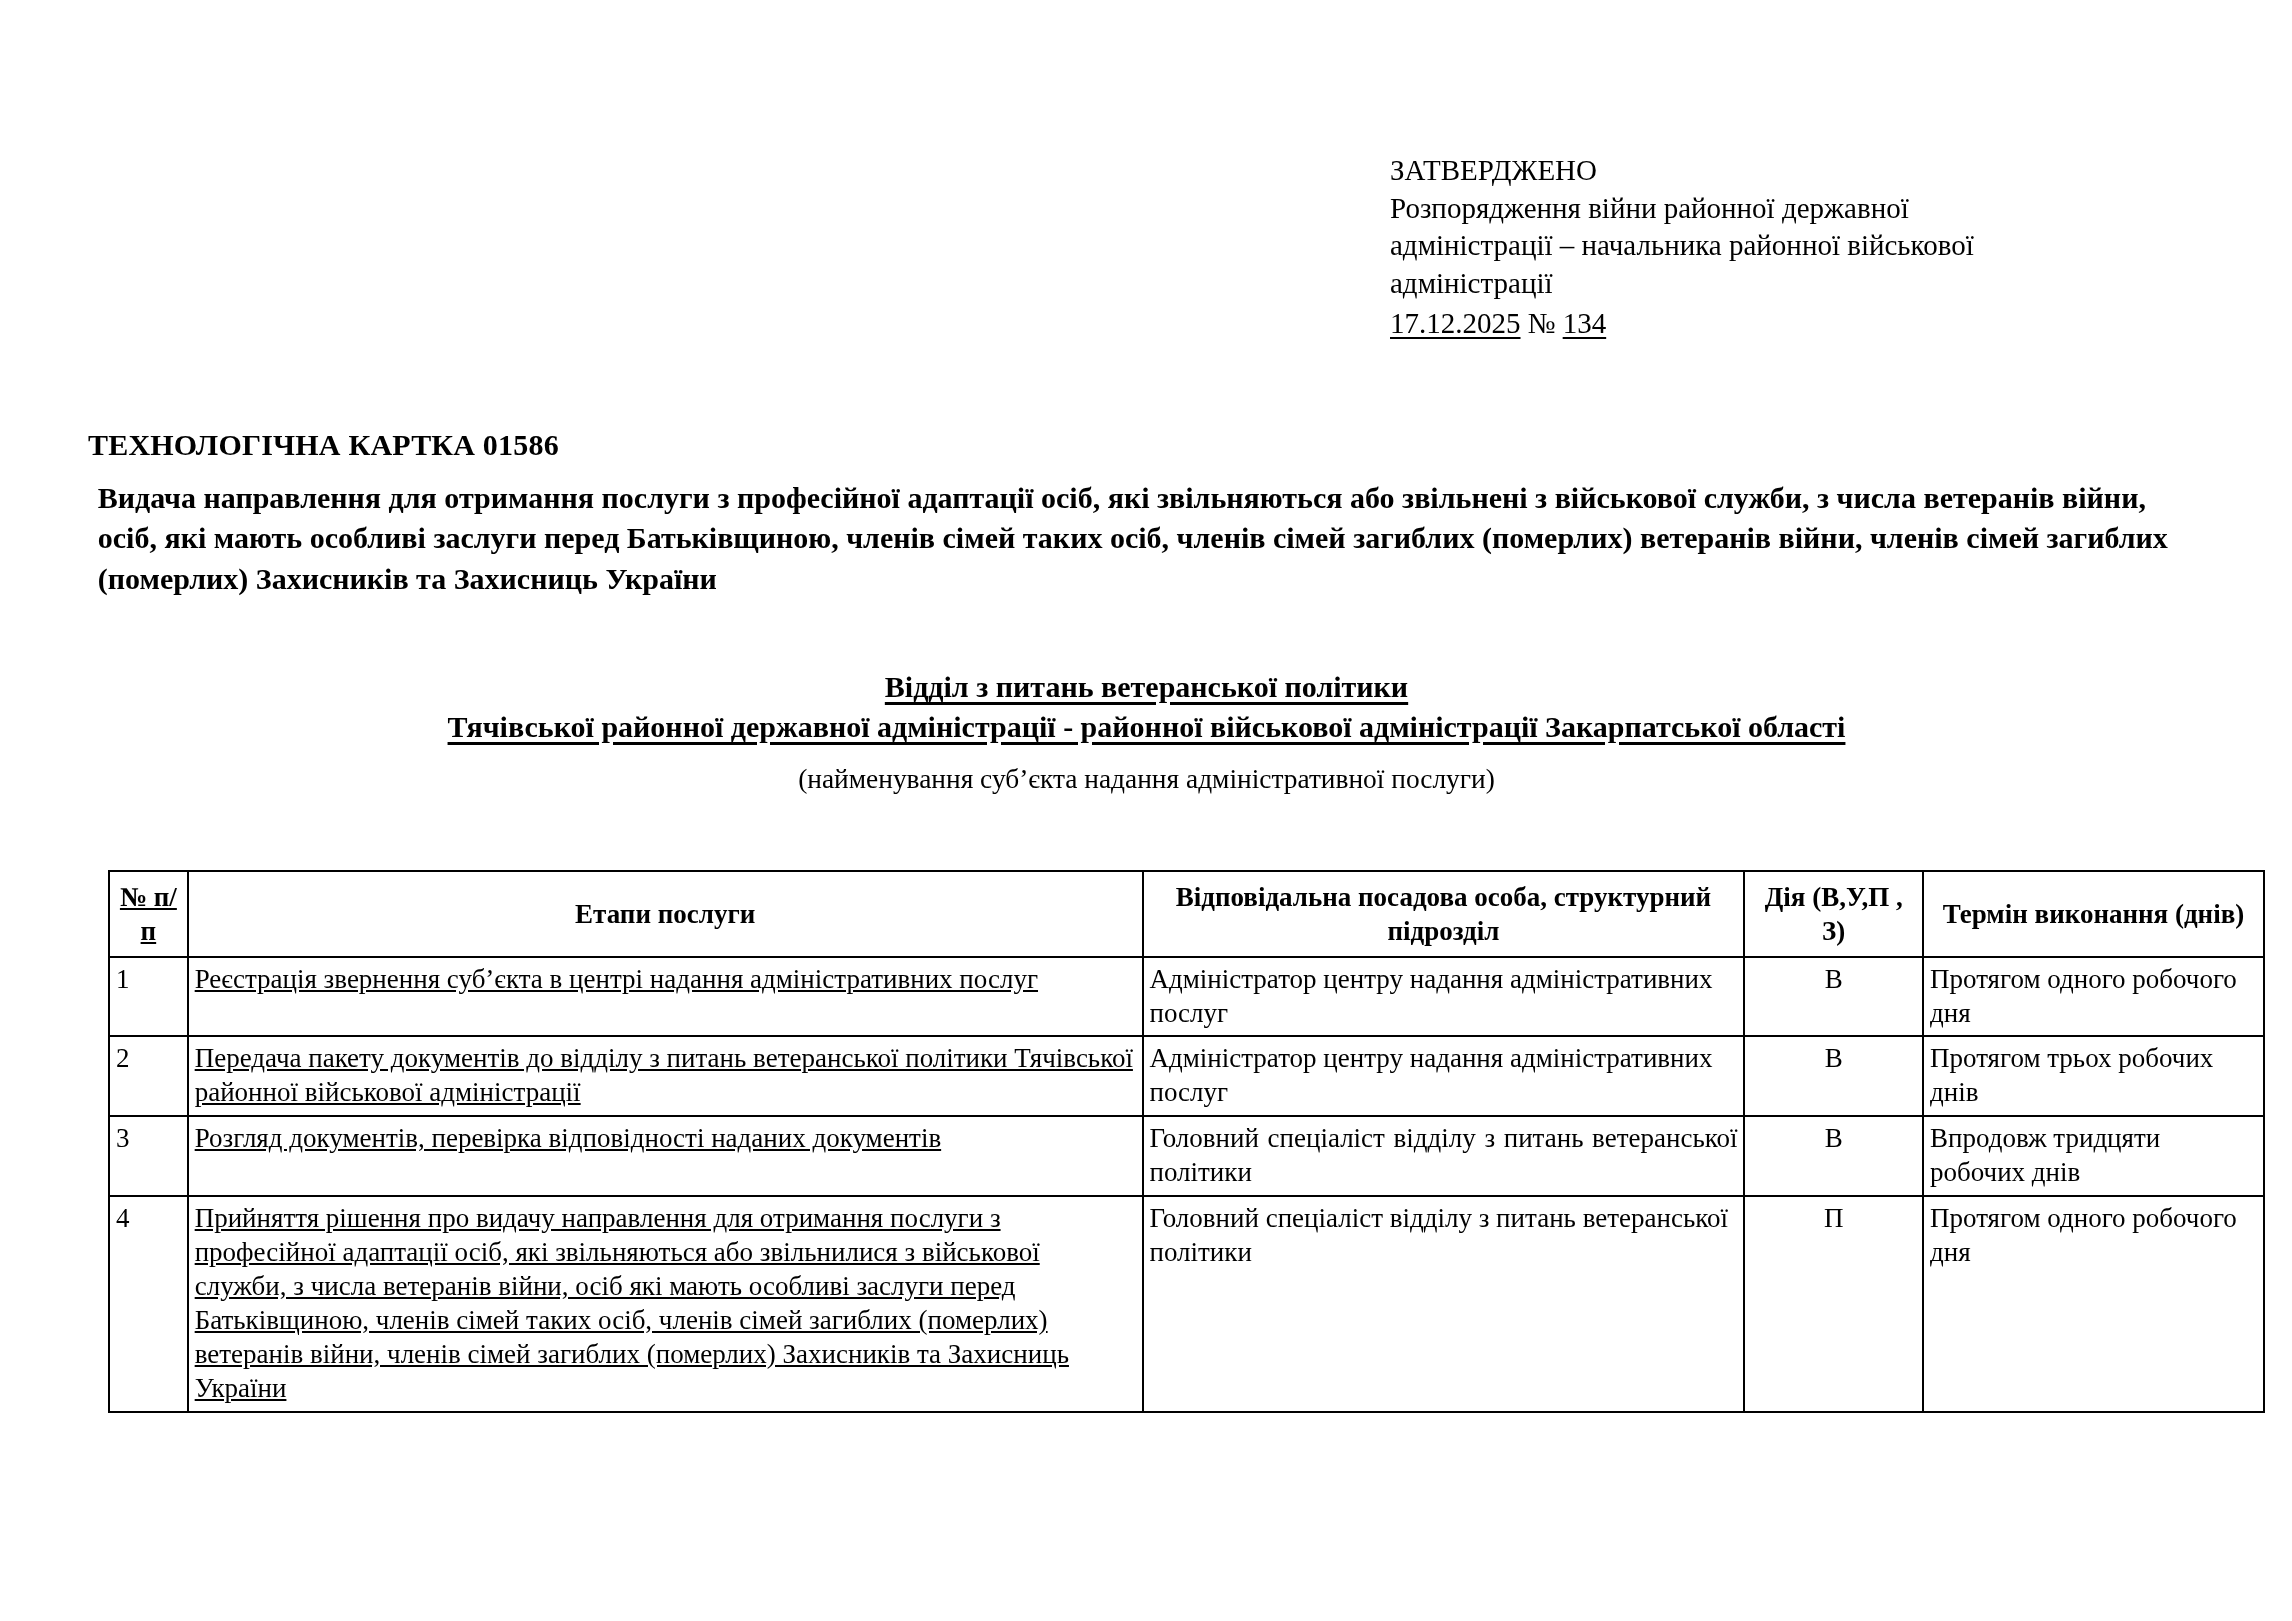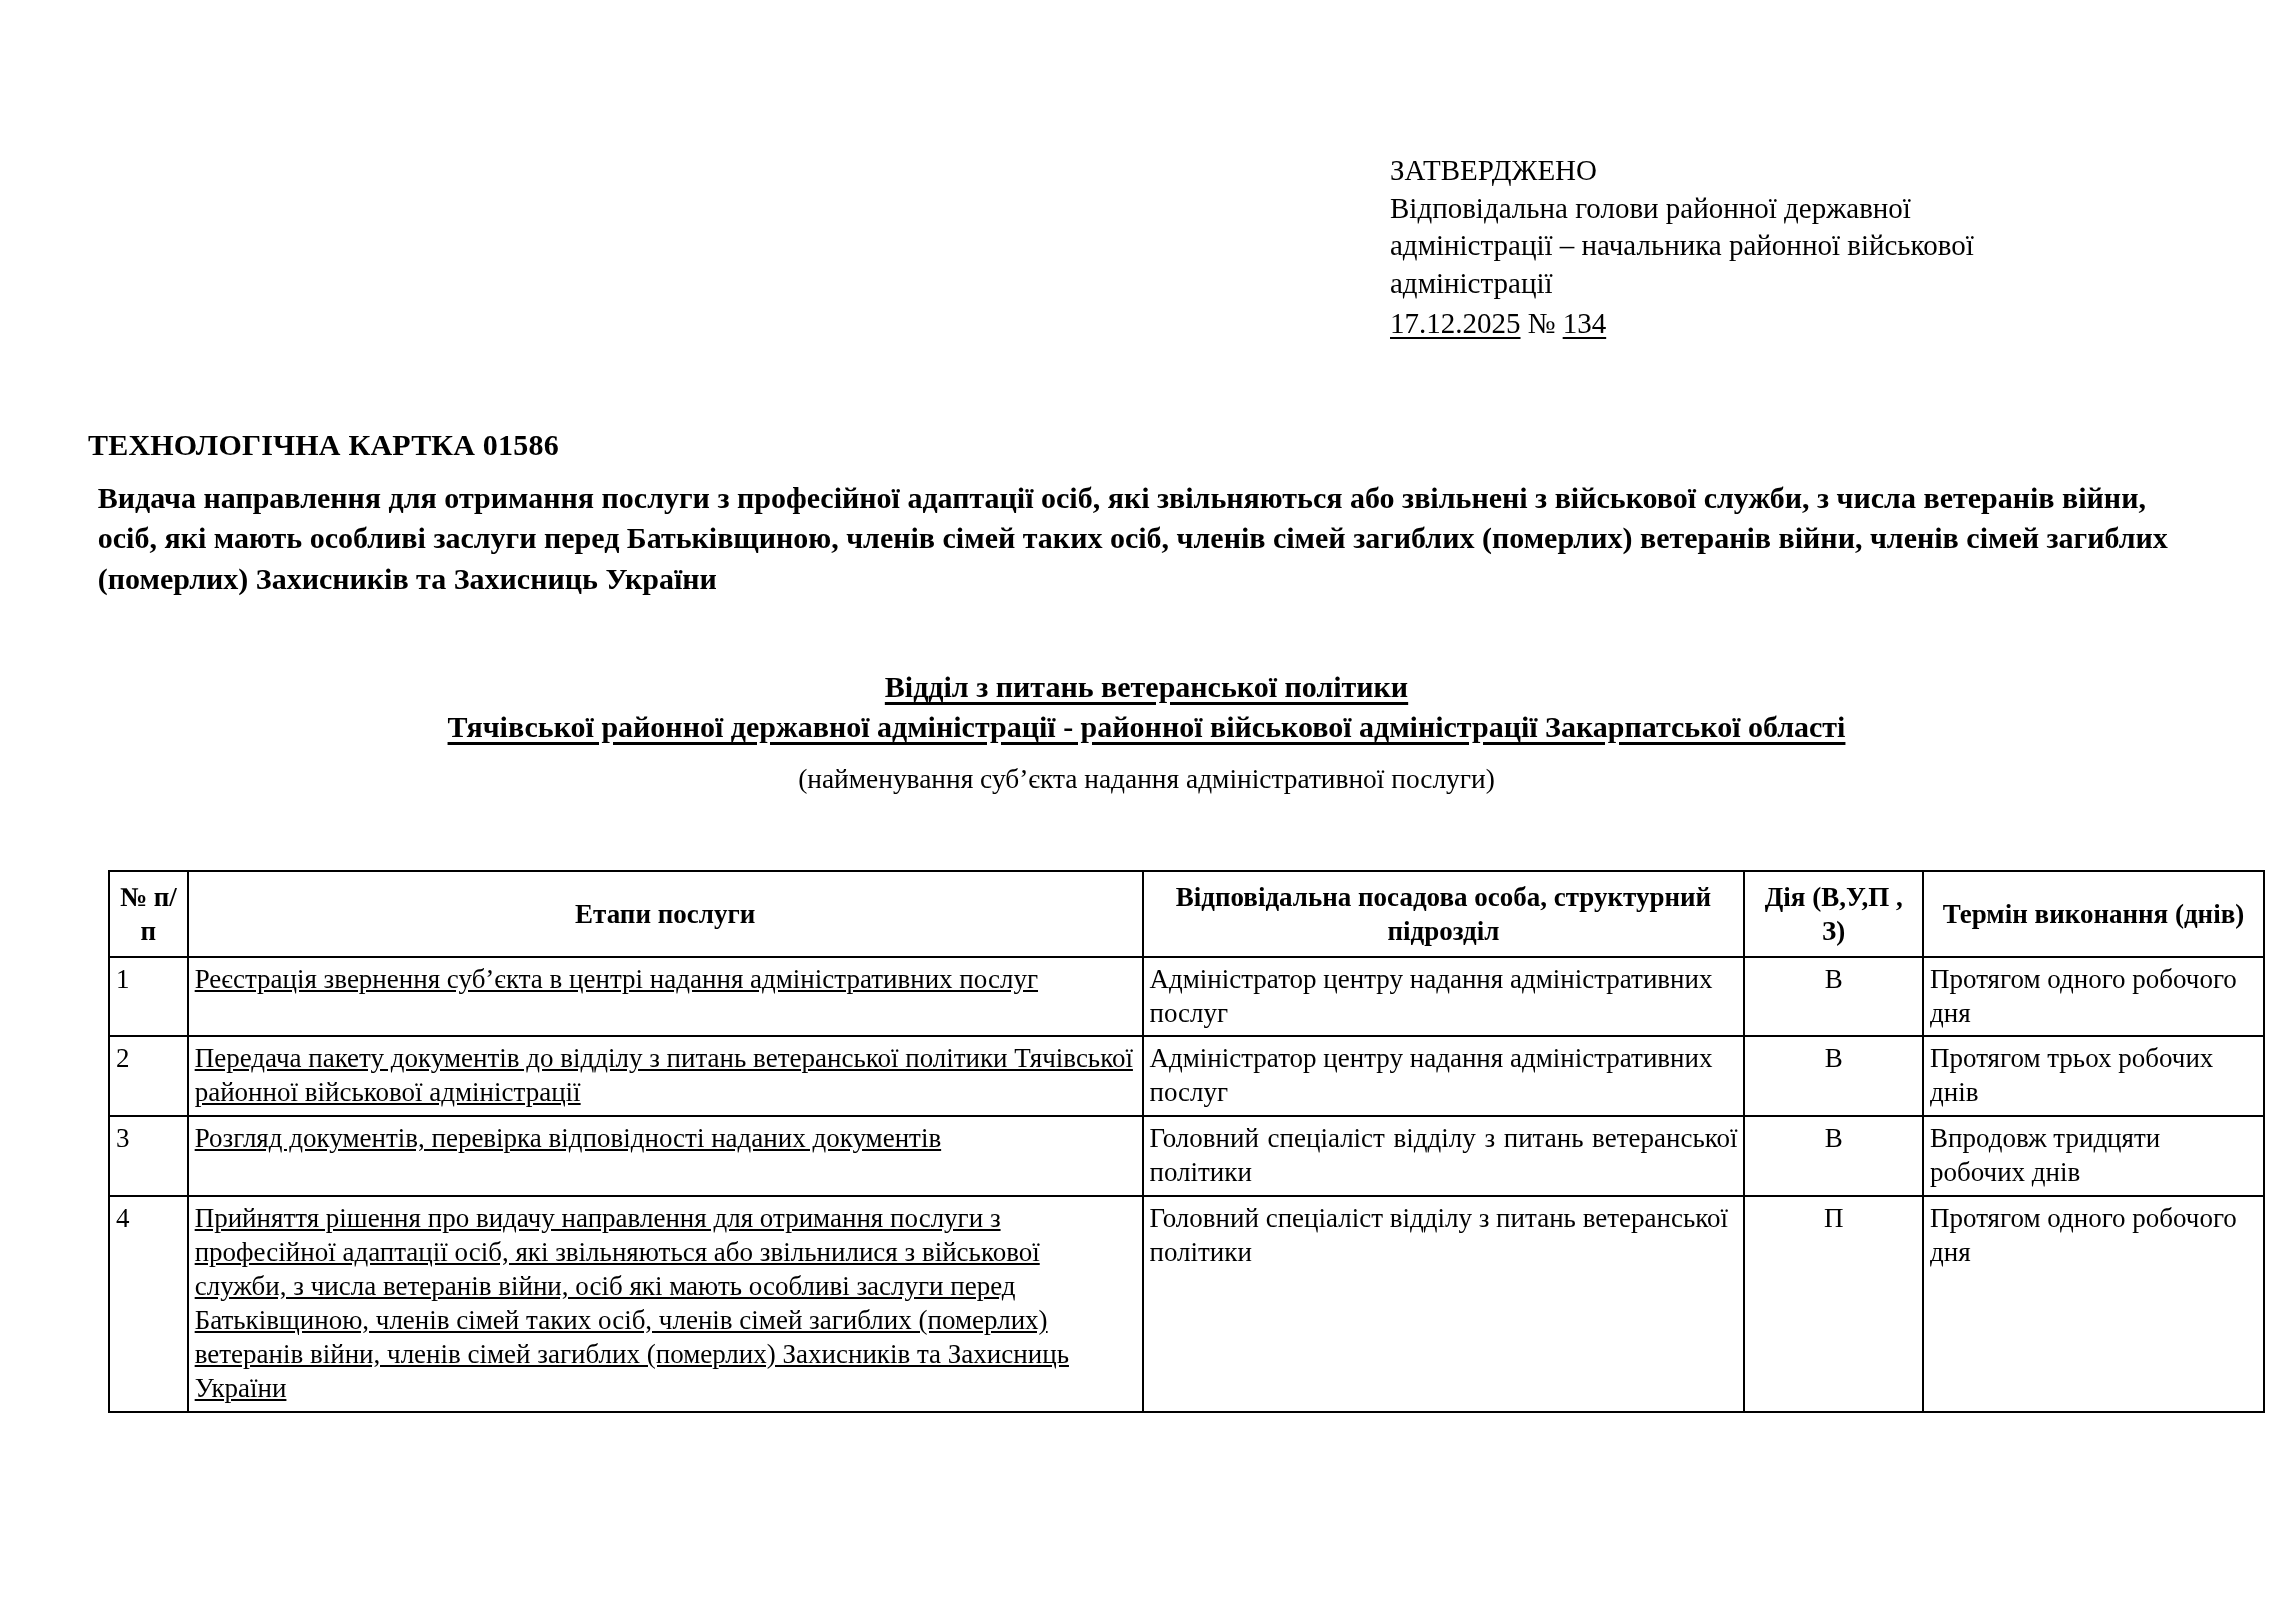--- a/index.html
+++ b/index.html
@@ -104,41 +104,41 @@
     font-size: 27px;
     line-height: 1.26;
     padding: 3.9px 5.9px 5.9px 5.9px;
   }
   table.steps thead th {
     text-align: center;
     font-weight: bold;
     vertical-align: middle;
     padding: 7.8px 5.9px;
   }
-  th.c-num   { width: 65px; }
+  th.c-num   { width: 65px; text-decoration: underline; }
   th.c-stage { width: 941px; }
   th.c-resp  { width: 588px; margin-top: 44px; }
   th.c-act   { width: 165px; }
   th.c-term  { width: 327px; }
 
   td.c-num  { text-align: left; padding-left: 5.9px; }
   td.c-act  { text-align: center; }
   td.c-stage { padding-left: 9.8px; text-decoration: underline; }
   td.c-resp  { padding-left: 9.8px; }
   td.c-term  { padding-left: 9.8px; }
   td.just { text-align: justify; text-justify: inter-word; }
 </style>
 </head>
 <body>
 
 <div class="page">
 
   <div class="approval">
     <div>ЗАТВЕРДЖЕНО</div>
-    <div>Відповідальна голови районної державної</div>
+    <div>Розпорядження війни районної державної</div>
     <div>адміністрації – начальника районної військової</div>
     <div>адміністрації</div>
     <div class="date-line">
       <span class="u">17.12.2025</span>
       <span>№</span>
       <span class="u">134</span>
     </div>
   </div>
 
   <div class="title-block">

